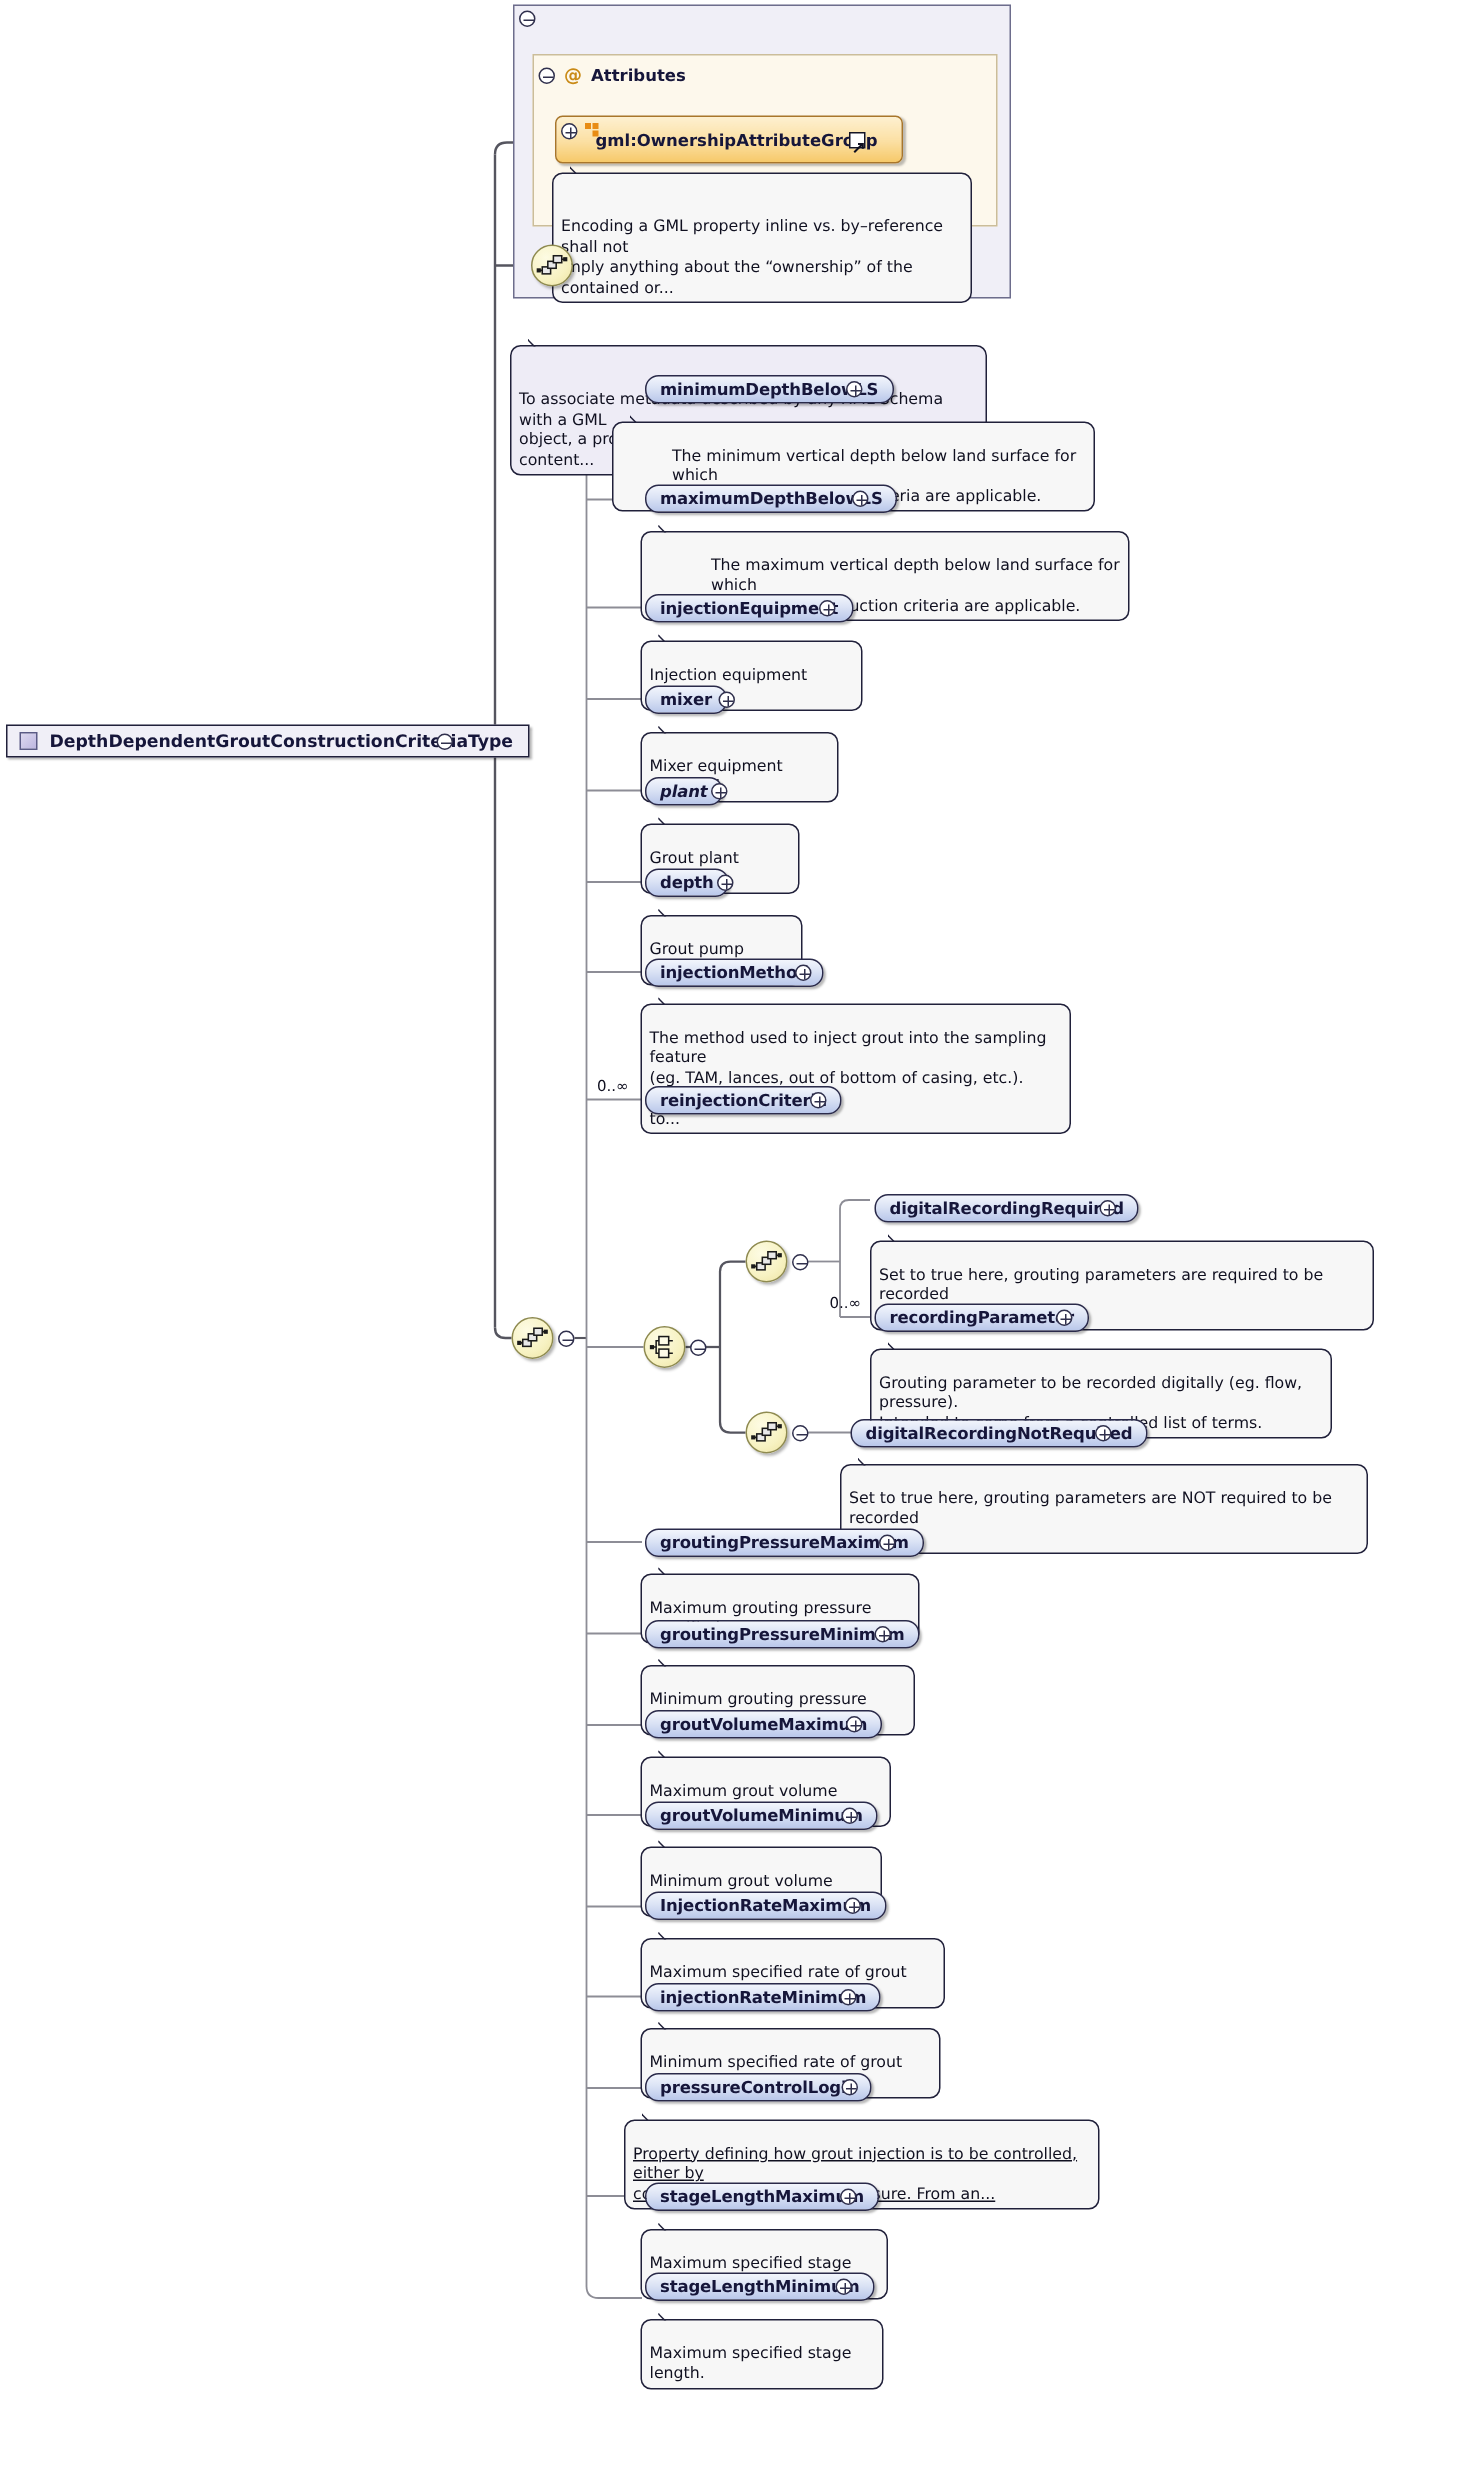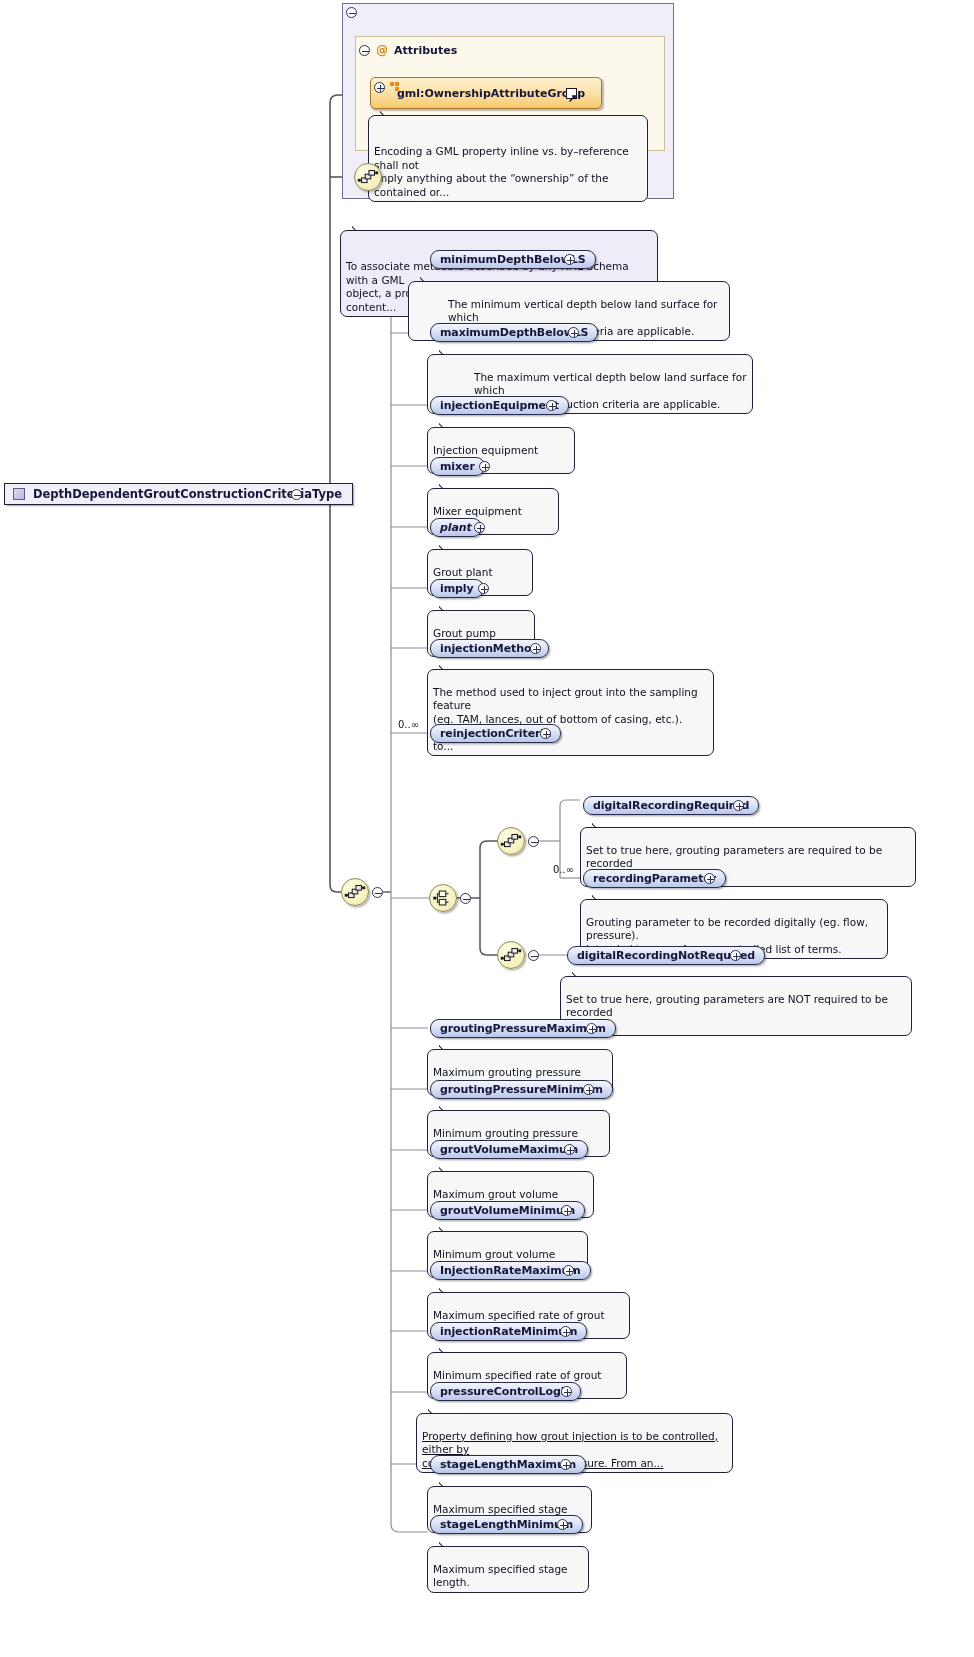--- a/index.html
+++ b/index.html
@@ -318,21 +318,21 @@
     <span class="tip"></span><span>Mixer equipment specified</span></div>
 
   <div class="elem" style="left:430px; top:518px;font-style:italic;">
     <span>plant</span>
     </div>
   <div class="pm plus" style="left:474px; top:522px;"></div>
   <div class="note" style="left:427px; top:549px; width:106px;">
     <span class="tip"></span><span>Grout plant specified</span></div>
 
   <div class="elem" style="left:430px; top:579px;">
-    <span>imply</span>
+    <span>depth</span>
     </div>
   <div class="pm plus" style="left:478px; top:583px;"></div>
   <div class="note" style="left:427px; top:610px; width:108px;">
     <span class="tip"></span><span>Grout pump specified</span></div>
 
   <div class="elem" style="left:430px; top:639px;">
     <span>injectionMethod</span>
     </div>
   <div class="pm plus" style="left:530px; top:643px;"></div>
   <div class="note" style="left:427px; top:669px; width:287px;">

